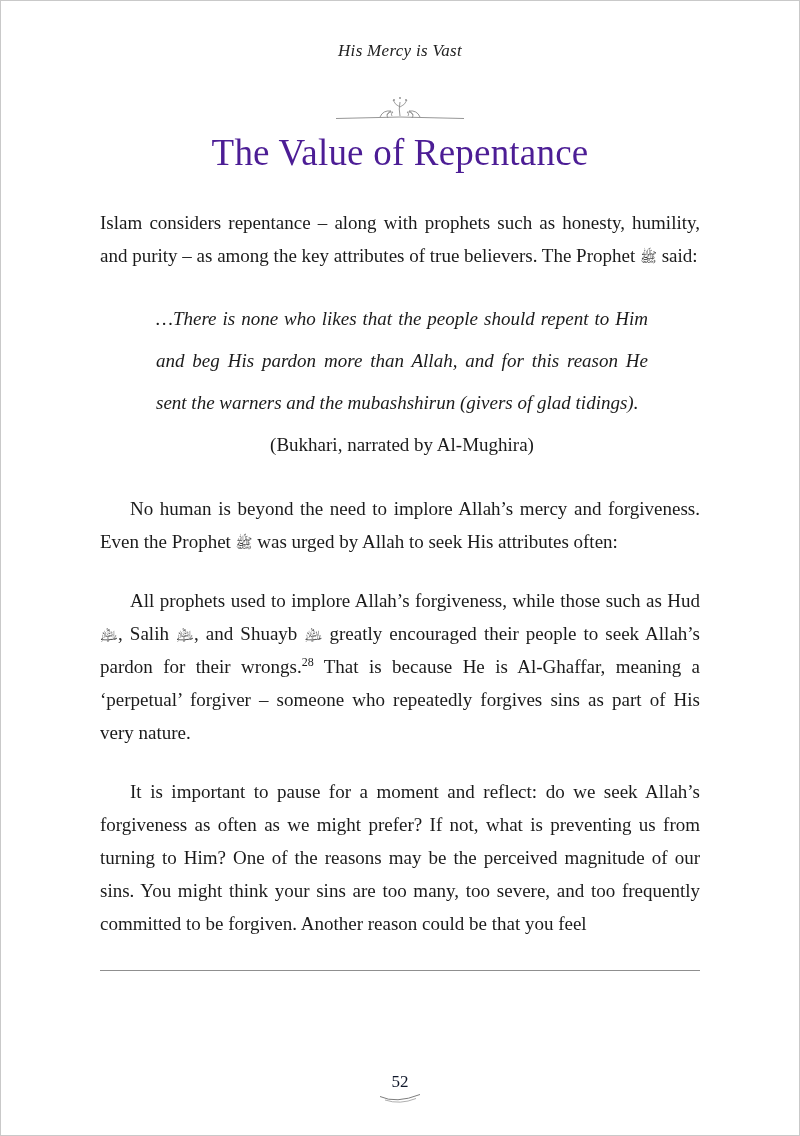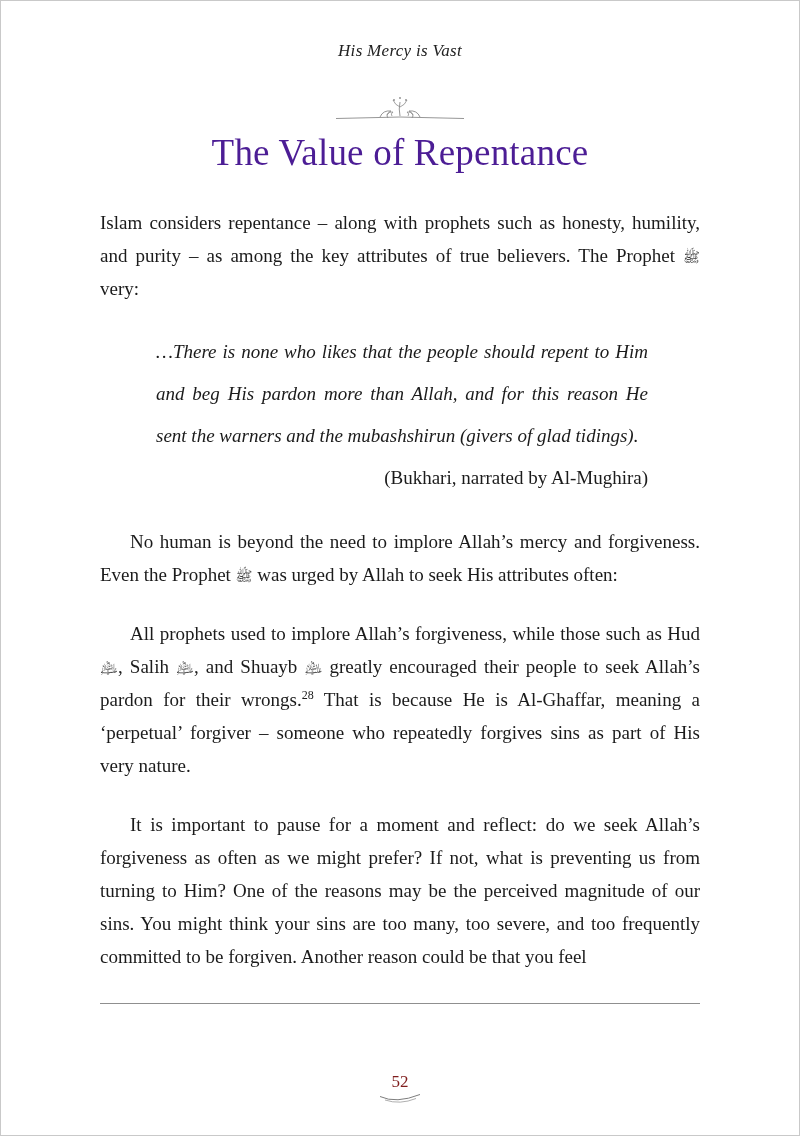--- a/index.html
+++ b/index.html
@@ -45,21 +45,21 @@
   }
   .body-para.first { margin-top: 32px; }
   .body-para.indent { text-indent: 30px; }
   .quote {
     font-size: 19px;
     line-height: 42px;
     margin: 26px 52px 0 56px;
     text-align: justify;
   }
   .quote .q-italic { font-style: italic; }
-  .quote .q-cite { font-style: normal; display: block; text-align: right; }
+  .quote .q-cite { font-style: normal; display: block; text-align: center; }
   .quote.bold-quote { font-weight: 700; }
   .quote.bold-quote .q-cite-inline { font-weight: 400; }
   .honorific {
     font-size: 14px;
     line-height: 1;
     letter-spacing: -1px;
     color: #333;
   }
   sup.fn-ref {
     font-size: 12px;
@@ -79,21 +79,21 @@
     line-height: 22px;
     color: #222;
   }
   .footnote-line .fn-num { margin-right: 12px; }
   .page-footer {
     margin-top: auto;
     text-align: center;
   }
   .page-number {
     font-size: 17px;
-    color: #7f1d1d;
+    color: #0f172a;
     display: block;
     line-height: 20px;
   }
   .swash-wrap { line-height: 0; margin-top: 1px; }
 </style>
 </head>
 <body>
 
 <div class="page">
 
@@ -110,21 +110,21 @@
       <path d="M66 12 q-5 -2 -7 -7" stroke="#8a8a8a" stroke-width="0.8"></path>
       <path d="M66 12 q5 -2 7 -7" stroke="#8a8a8a" stroke-width="0.8"></path>
       <circle cx="60" cy="5" r="0.9" fill="#8a8a8a"></circle>
       <circle cx="66" cy="3" r="0.9" fill="#8a8a8a"></circle>
       <circle cx="72" cy="5" r="0.9" fill="#8a8a8a"></circle>
     </svg>
   </div>
 
   <h1 class="page-title">The Value of Repentance</h1>
 
-  <p class="body-para first"><span>Islam considers repentance – along with prophets such as honesty, humility, and purity – as among the key attributes of true believers. The Prophet </span><span class="honorific">ﷺ</span><span> very:</span></p>
+  <p class="body-para first"><span>Islam considers repentance – along with prophets such as honesty, humility, and purity – as among the key attributes of true believers. The Prophet </span><span class="honorific">ﷺ</span><span> said:</span></p>
 
   <blockquote class="quote">
     <span class="q-italic">…There is none who likes that the people should repent to Him and beg His pardon more than Allah, and for this reason He sent the warners and the mubashshirun (givers of glad tidings).</span>
     <span class="q-cite">(Bukhari, narrated by Al-Mughira)</span>
   </blockquote>
 
   <p class="body-para indent"><span>No human is beyond the need to implore Allah’s mercy and forgiveness. Even the Prophet </span><span class="honorific">ﷺ</span><span> was urged by Allah to seek His attributes often:</span></p>
 
 
   <p class="body-para indent"><span>All prophets used to implore Allah’s forgiveness, while those such as Hud </span><span class="honorific">﵇</span><span>, Salih </span><span class="honorific">﵇</span><span>, and Shuayb </span><span class="honorific">﵇</span><span> greatly encouraged their people to seek Allah’s pardon for their wrongs.</span><sup class="fn-ref">28</sup><span> That is because He is Al-Ghaffar, meaning a ‘perpetual’ forgiver – someone who repeatedly forgives sins as part of His very nature.</span></p>

